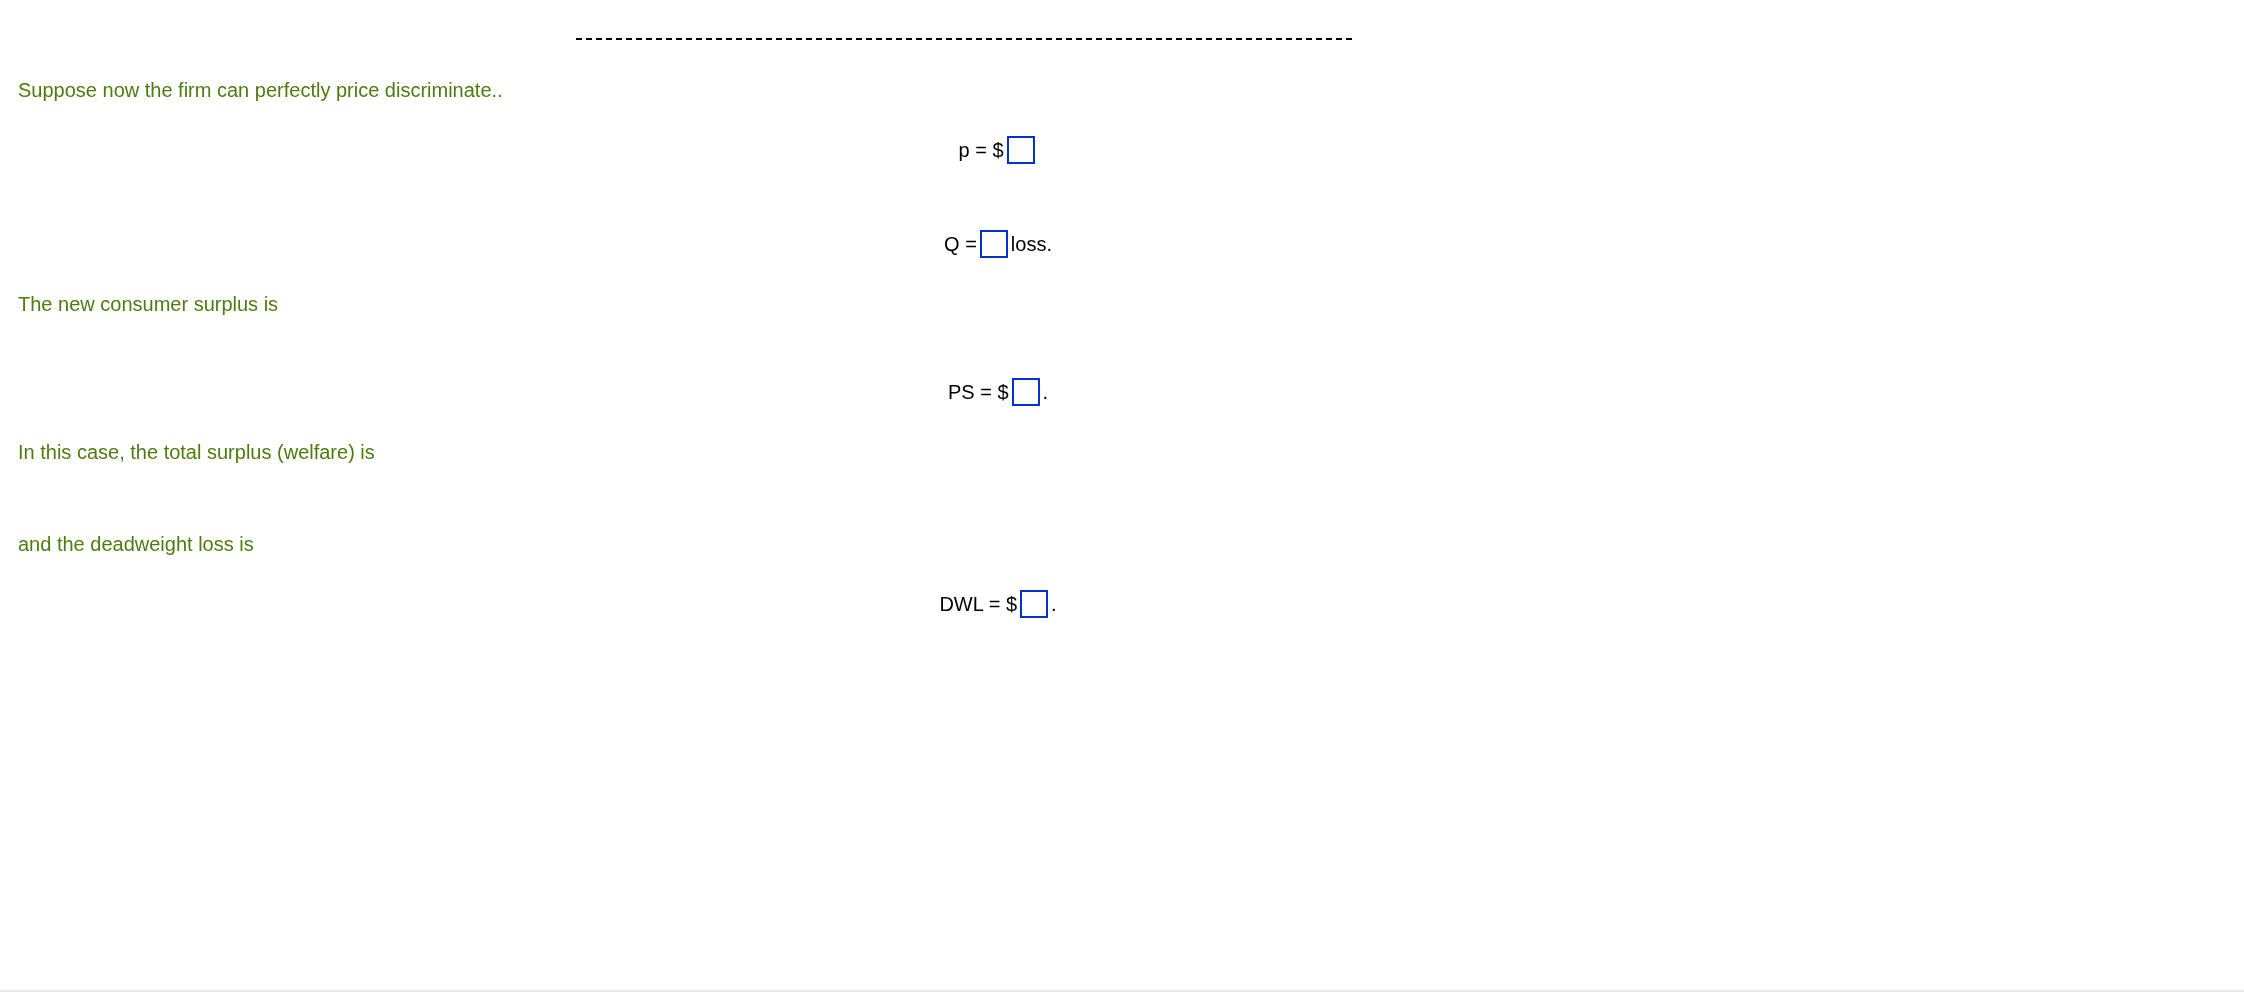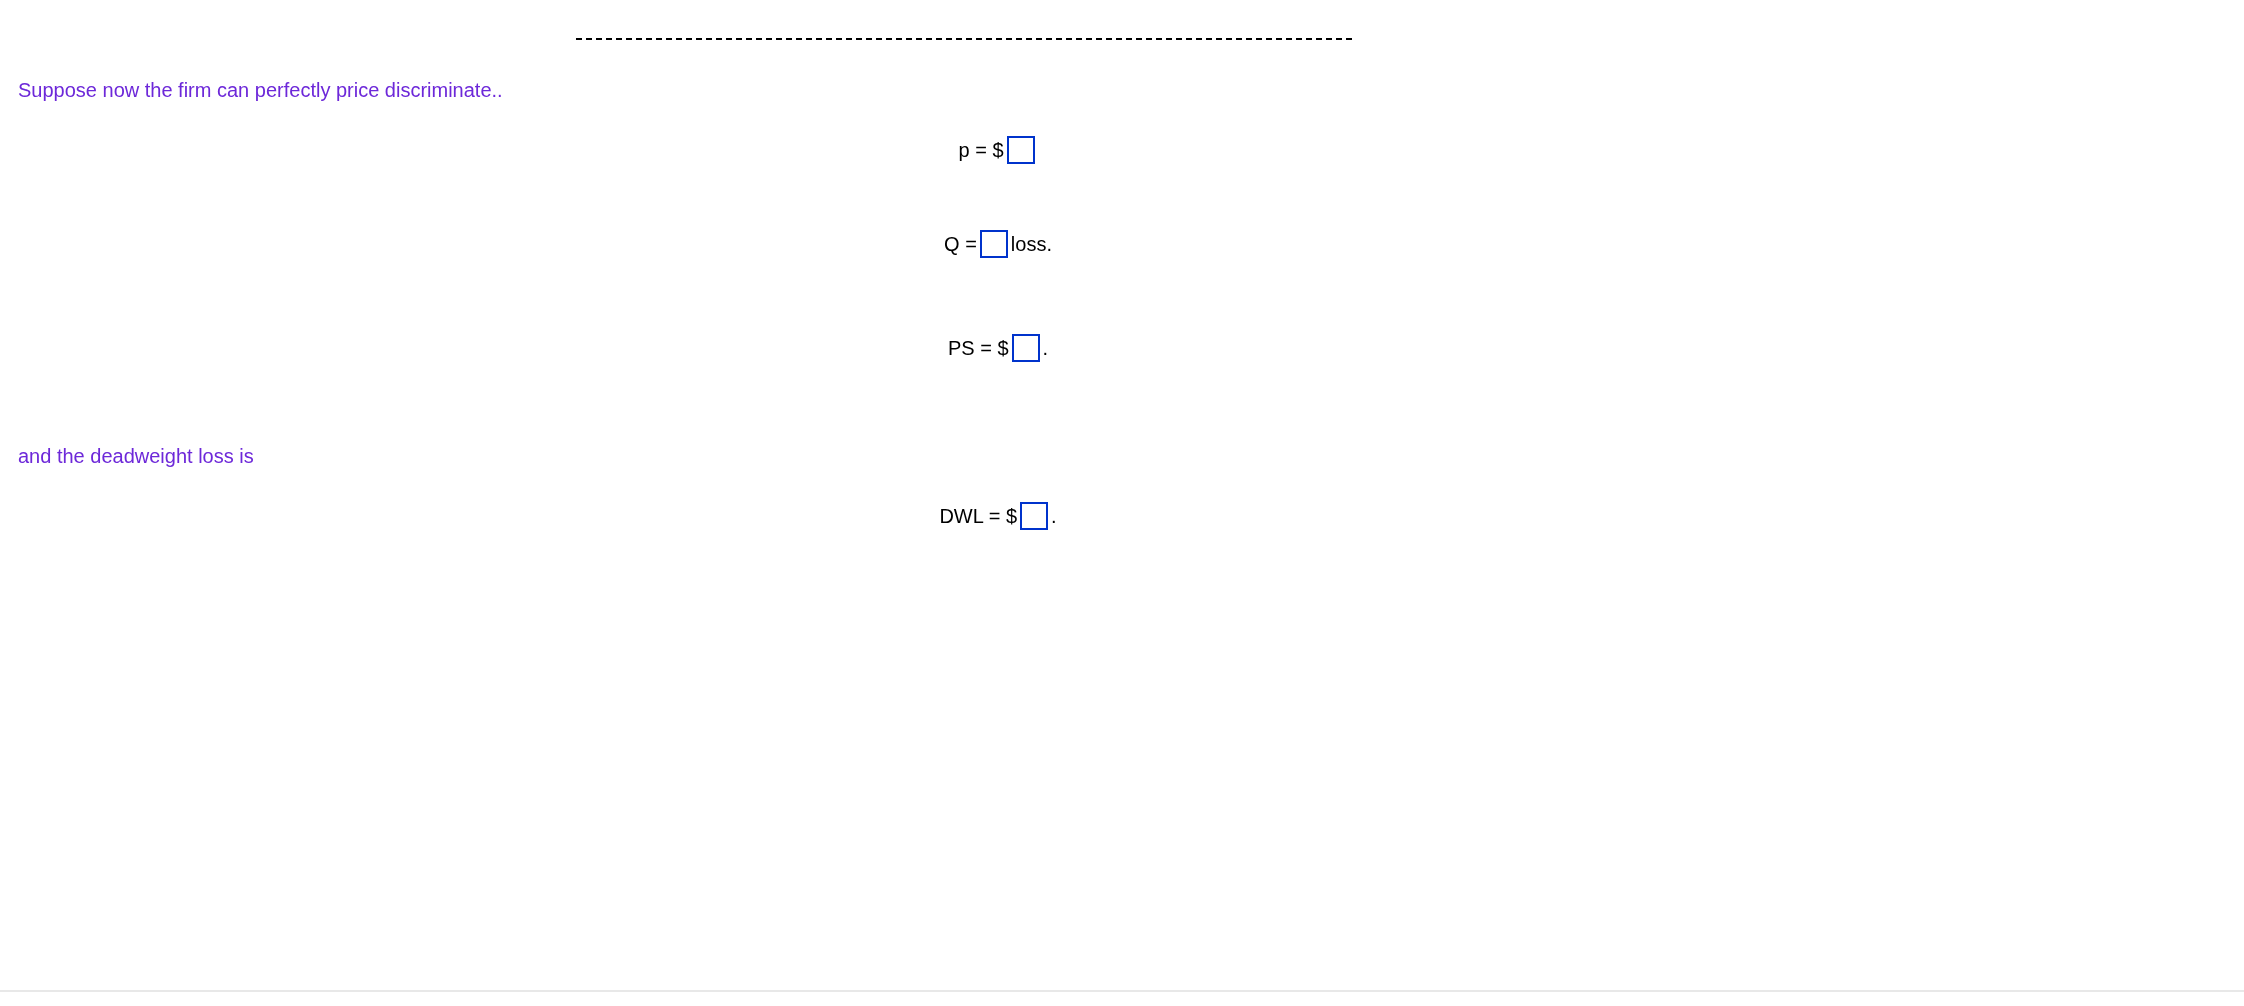--- a/index.html
+++ b/index.html
@@ -25,21 +25,21 @@
       letter-spacing: 0;
     }
     .content {
       position: absolute;
       top: 78px;
       left: 18px;
       width: 2200px;
     }
     .prompt {
       font-size: 20px;
-      color: #6d28d9;
+      color: #4d7c0f;
       line-height: 1.2;
       margin-bottom: 20px;
     }
     .equation-row {
       display: flex;
       align-items: center;
       justify-content: center;
       width: 1960px;
       font-size: 20px;
       white-space: nowrap;
@@ -90,33 +90,35 @@
   <div class="gap-sm"></div>
   <div class="equation-row">
     <span class="eq-wrap">
       <span>Q = </span>
       <span class="answer-box"></span>
       <span> loss.</span>
     </span>
   </div>
   <div class="gap-md"></div>
 
+  <div class="prompt">The new consumer surplus is</div>
   <div class="gap-sm"></div>
   <div class="gap-sm"></div>
 
   <div class="gap-sm"></div>
   <div class="equation-row">
     <span class="eq-wrap">
       <span>PS = $</span>
       <span class="answer-box"></span>
       <span>.</span>
     </span>
   </div>
   <div class="gap-md"></div>
 
+  <div class="prompt">In this case, the total surplus (welfare) is</div>
   <div class="gap-sm"></div>
   <div class="gap-md"></div>
 
   <div class="prompt">and the deadweight loss is</div>
   <div class="gap-sm"></div>
   <div class="equation-row">
     <span class="eq-wrap">
       <span>DWL = $</span>
       <span class="answer-box"></span>
       <span>.</span>

